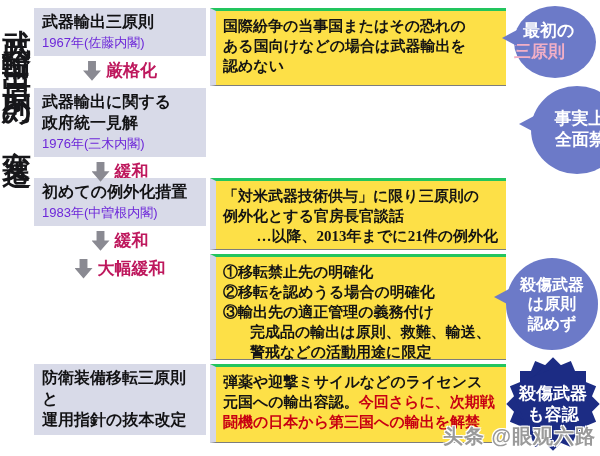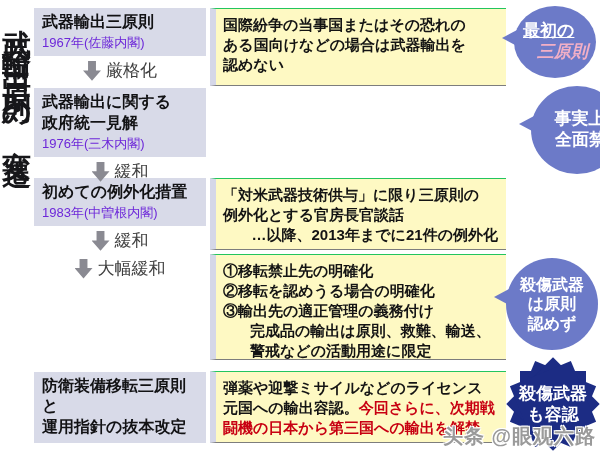--- a/index.html
+++ b/index.html
@@ -16,48 +16,48 @@
     letter-spacing:11px; line-height:1;
   }
 
   
   .rows { position:absolute; left:34px; top:8px; width:472px; }
   .row { display:flex; }
   .r1 { height:78px; margin-bottom:2px; }
   .r2 { height:88px; margin-bottom:2px;gap:47px; }
   .r3 { height:72px; margin-bottom:4px; }
   .r4 { height:106px; margin-bottom:4px; }
-  .r5 { height:79px;align-items:flex-end; }
+  .r5 { height:79px; }
   .leftcol { width:172px; display:flex; flex-direction:column; }
   .lbox { background:#d8dae8; padding:4px 8px 5px 8px; }
   .ltitle { font-size:16px; font-weight:700; color:#121214; line-height:1.3; white-space:pre-line; }
   .lyear  { font-size:13px; color:#6d28d9; line-height:1.35; margin-top:1px; }
   .arrowline { display:flex; align-items:center; justify-content:center; margin-top:3px; gap:5px; }
   .arrow-icon { width:18px; height:20px; background:#8a8a92; display:inline-block;
     clip-path:polygon(28% 0, 72% 0, 72% 48%, 100% 48%, 50% 100%, 0 48%, 28% 48%); }
-  .arrow-label { font-size:17px; font-weight:400; color:#404040; }
+  .arrow-label { font-size:17px; font-weight:700; color:#be185d; }
 
-  .rbox { flex:1; margin-left:4px; background:#fef9c3;
-    border-top:1px solid #22c55e; border-bottom:1px solid #7d7d7d;
-    border-left:6px solid #d5d7e8; padding:6px 6px 4px 7px; }
+  .rbox { flex:1; margin-left:4px; background:#fde047;
+    border-top:3px solid #22c55e; border-bottom:1px solid #7d7d7d;
+    border-left:6px solid #d5d7e8; padding:6px 6px 4px 7px;font-family:Liberation Serif, serif; }
   .rtext { font-size:15px; font-weight:600; color:#141414; line-height:1.33; white-space:pre-line; }
   .rnote { font-size:15px; font-weight:600; color:#141414; line-height:1.33; text-align:right; padding-right:2px; }
   .rsub  { font-size:15px; font-weight:600; color:#141414; line-height:1.33; white-space:pre-line; padding-left:27px; }
   .redtext { color:#c80012; font-weight:700; }
 
   
   .badge { position:absolute; background:#6c7ac8; border-radius:50%;
     display:flex; flex-direction:column; justify-content:center;
     color:#fff; font-weight:700; line-height:1.22; z-index:5; }
   .badge::before { content:""; position:absolute; left:-12px; top:34%;
     border-top:8px solid transparent; border-bottom:8px solid transparent;
     border-right:15px solid #6c7ac8; }
   .b1 { left:514px; top:6px;  width:82px; height:72px; font-size:17px; }
-  .b1 .ln1 { text-align:left;  padding-left:9px;text-decoration:underline; }
-  .b1 .ln2 { text-align:right; padding-right:8px; color:#f2afc6;font-style:italic; }
+  .b1 .ln1 { text-align:left;  padding-left:9px; }
+  .b1 .ln2 { padding-right:8px; color:#f2afc6; }
   .b2 { left:531px; top:86px; width:92px; height:88px; font-size:17px; text-align:right; }
   .b2 .ln2 { color:#ffffff; }
   .b3 { left:506px; top:258px; width:92px; height:92px; font-size:16px; text-align:center; }
 
   .burst { position:absolute; left:502px; top:354px; width:102px; height:100px; z-index:5; }
   .burst .sq { position:absolute; left:18px; top:17px; width:66px; height:66px; background:#1c2c84; }
   .burst .sq2 { transform:rotate(22.5deg); }
   .burst .sq3 { transform:rotate(45deg); }
   .burst .sq4 { transform:rotate(67.5deg); }
   .burst .btext { position:absolute; inset:0; display:flex; flex-direction:column;

